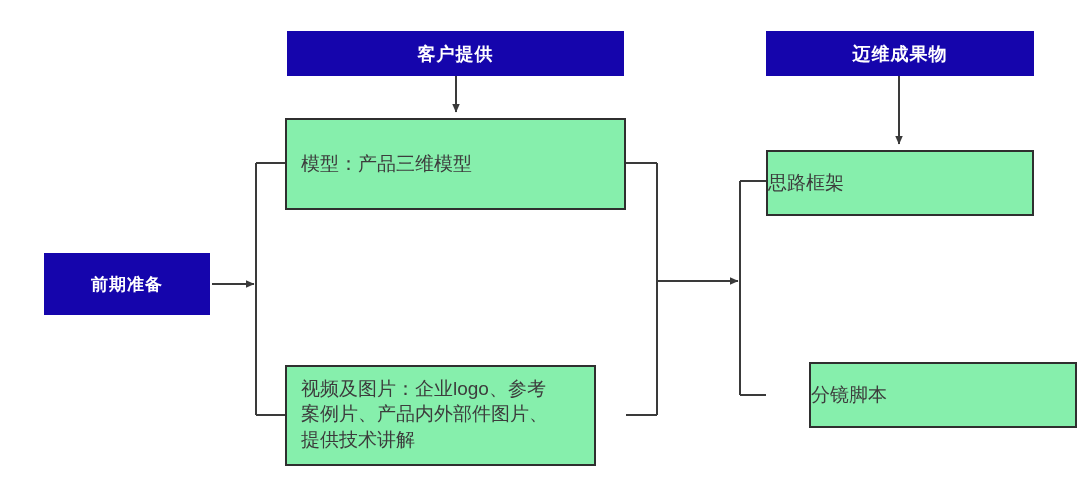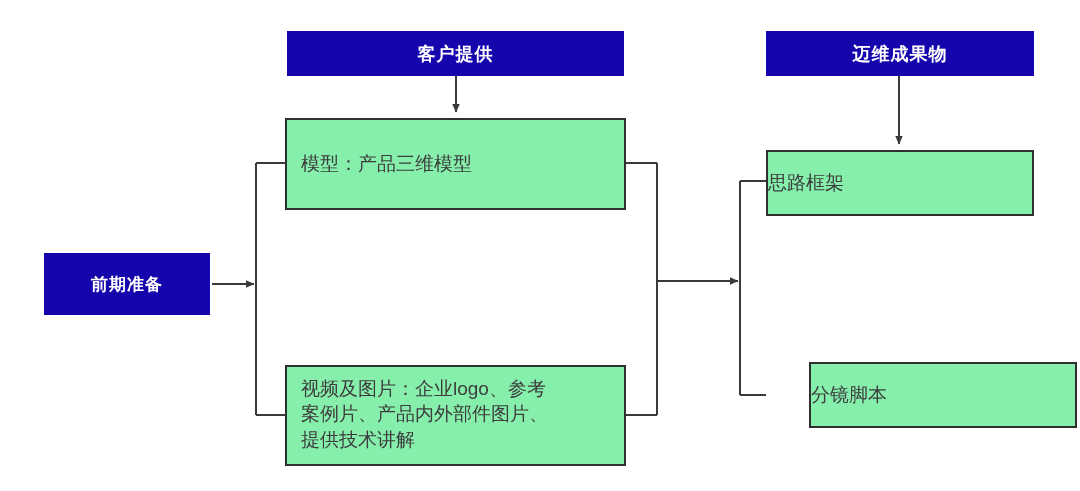--- a/index.html
+++ b/index.html
@@ -114,21 +114,21 @@
 
   <div class="node node-blue small" style="left:44px; top:253px; width:166px; height:62px;">
     <span class="label">前期准备</span>
   </div>
 
   <div class="node node-box left" style="left:285px; top:118px; width:341px; height:92px;">
     <span class="label">模型：产品三维模型</span>
   </div>
 
 
-  <div class="node node-box left multiline" style="left:285px; top:365px; width:341px; height:101px;">
+  <div class="node node-box left multiline" style="left:285px; top:365px; width:311px; height:101px;">
     <span class="label">视频及图片：企业logo、参考
 案例片、产品内外部件图片、
 提供技术讲解</span>
   </div>
 
   <div class="node node-box center" style="left:766px; top:150px; width:268px; height:66px;">
     <span class="label">思路框架</span>
   </div>
 
 

